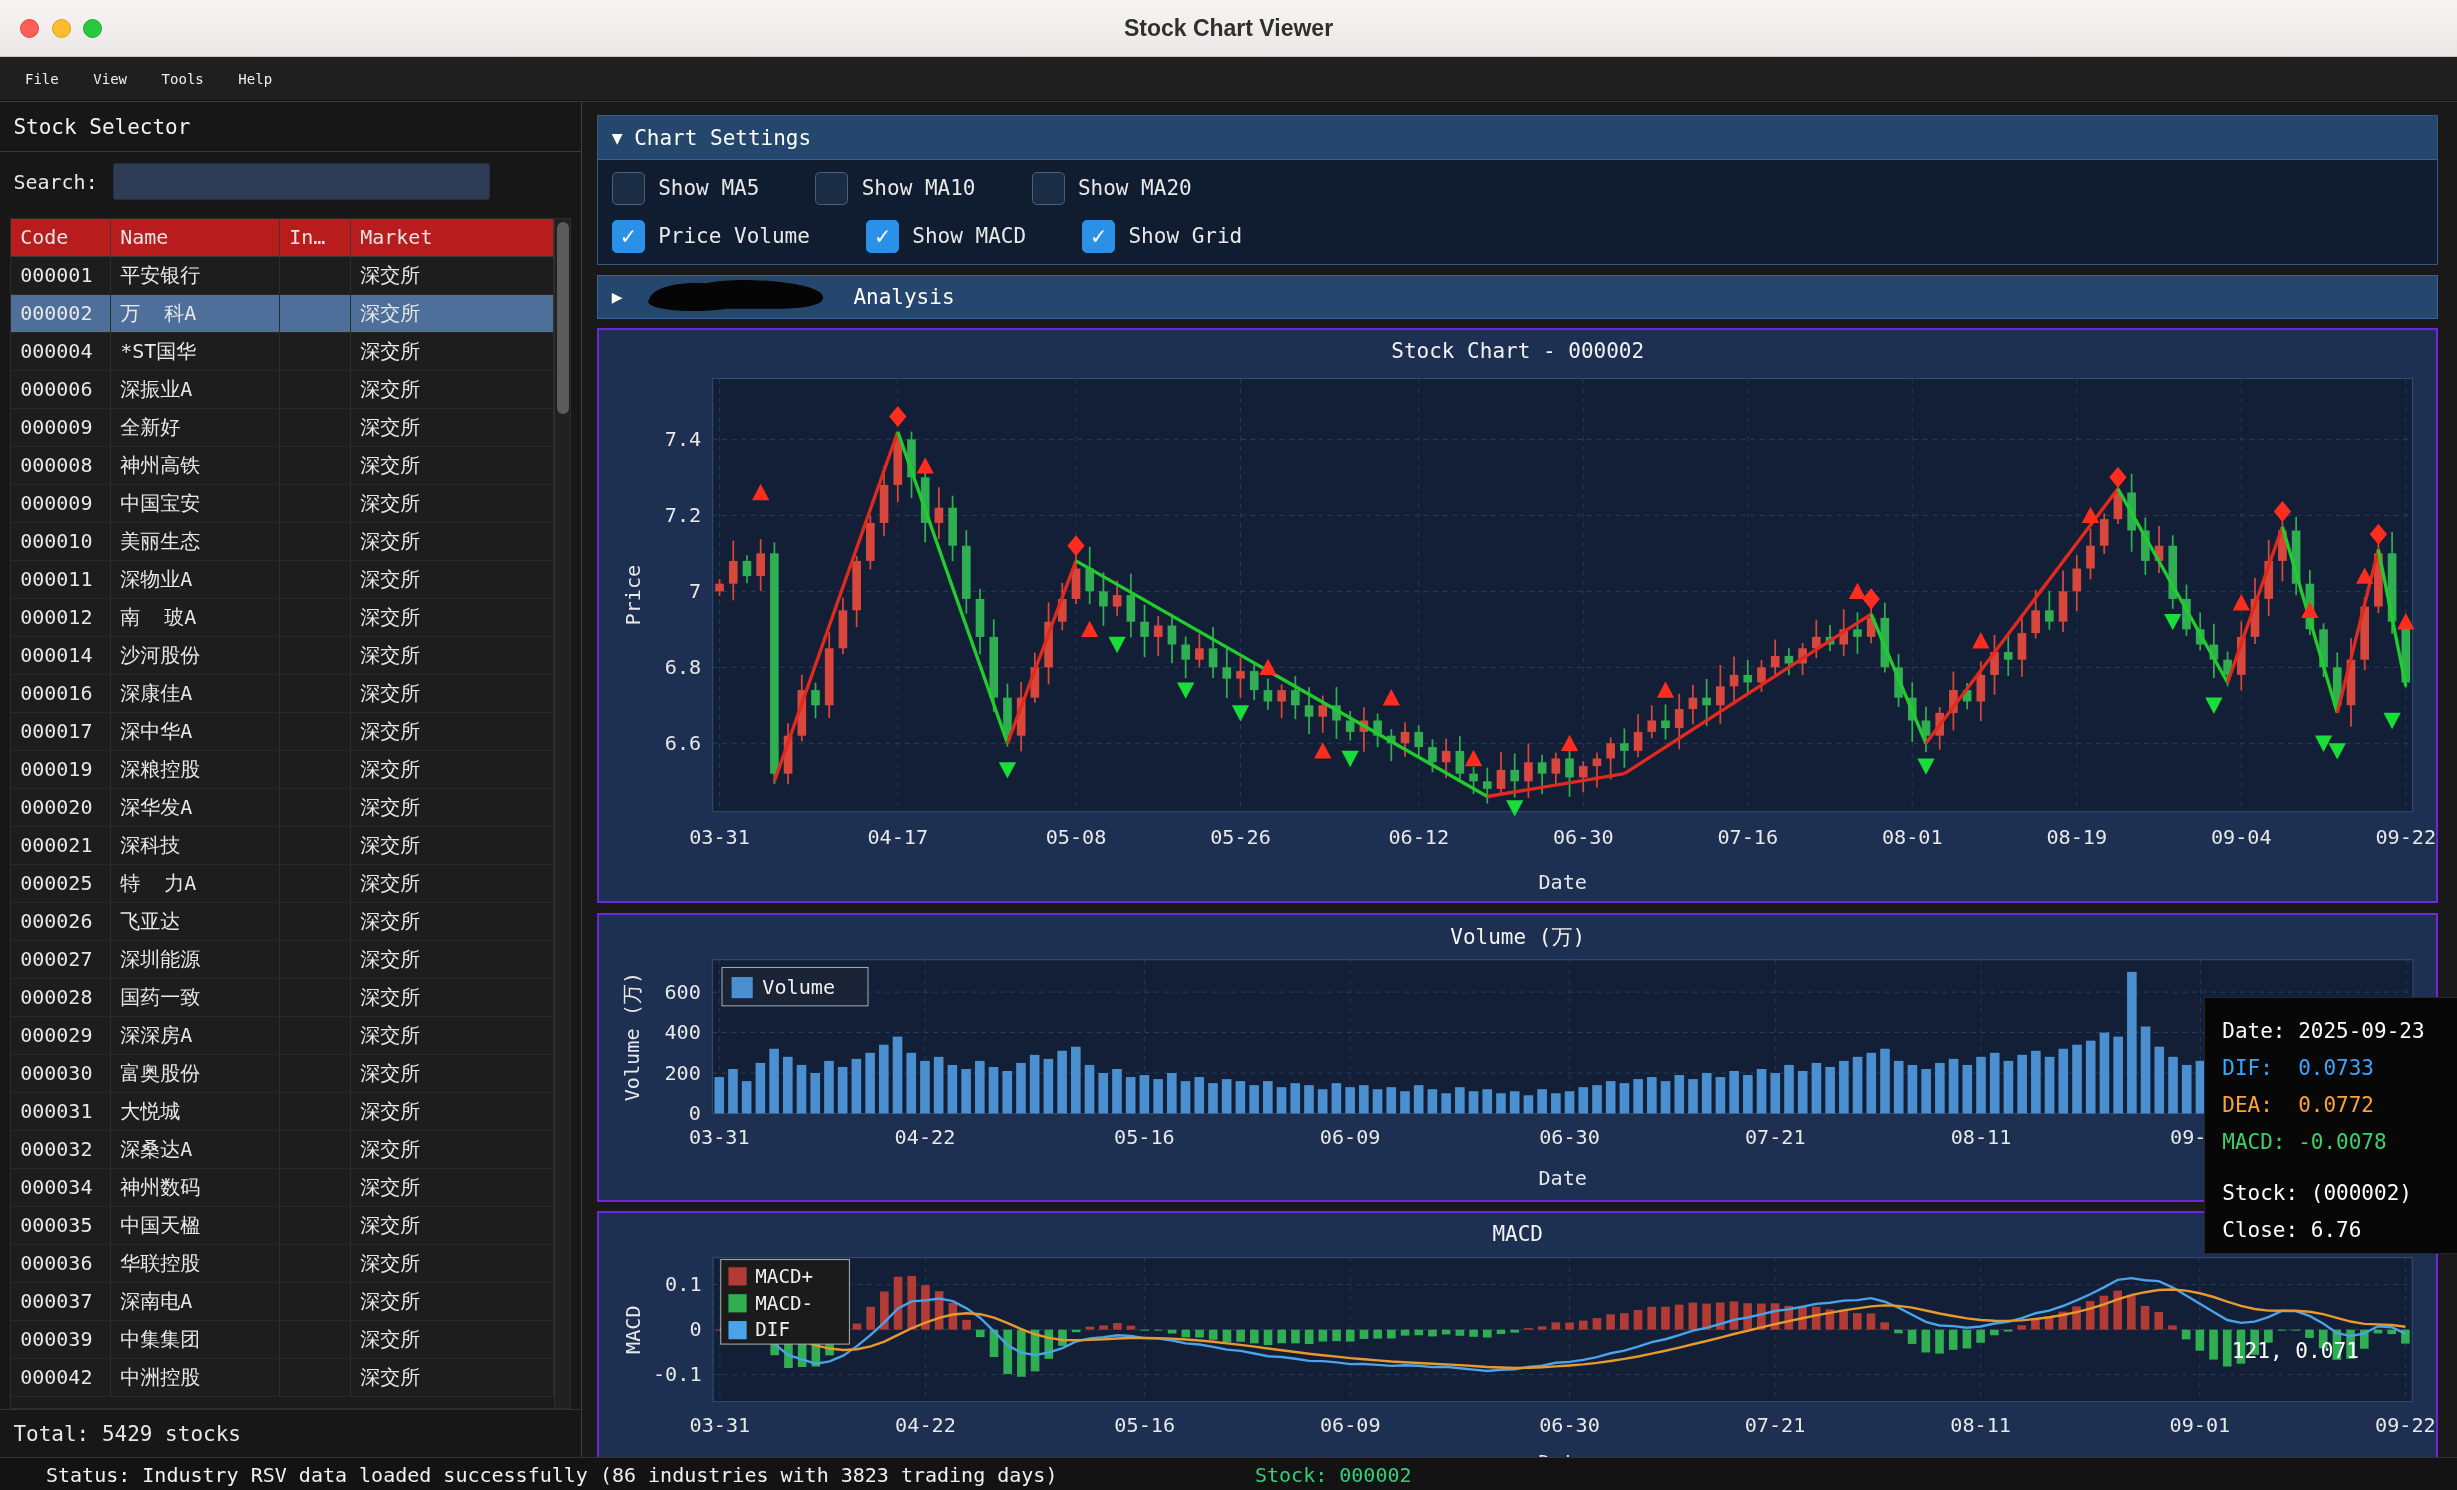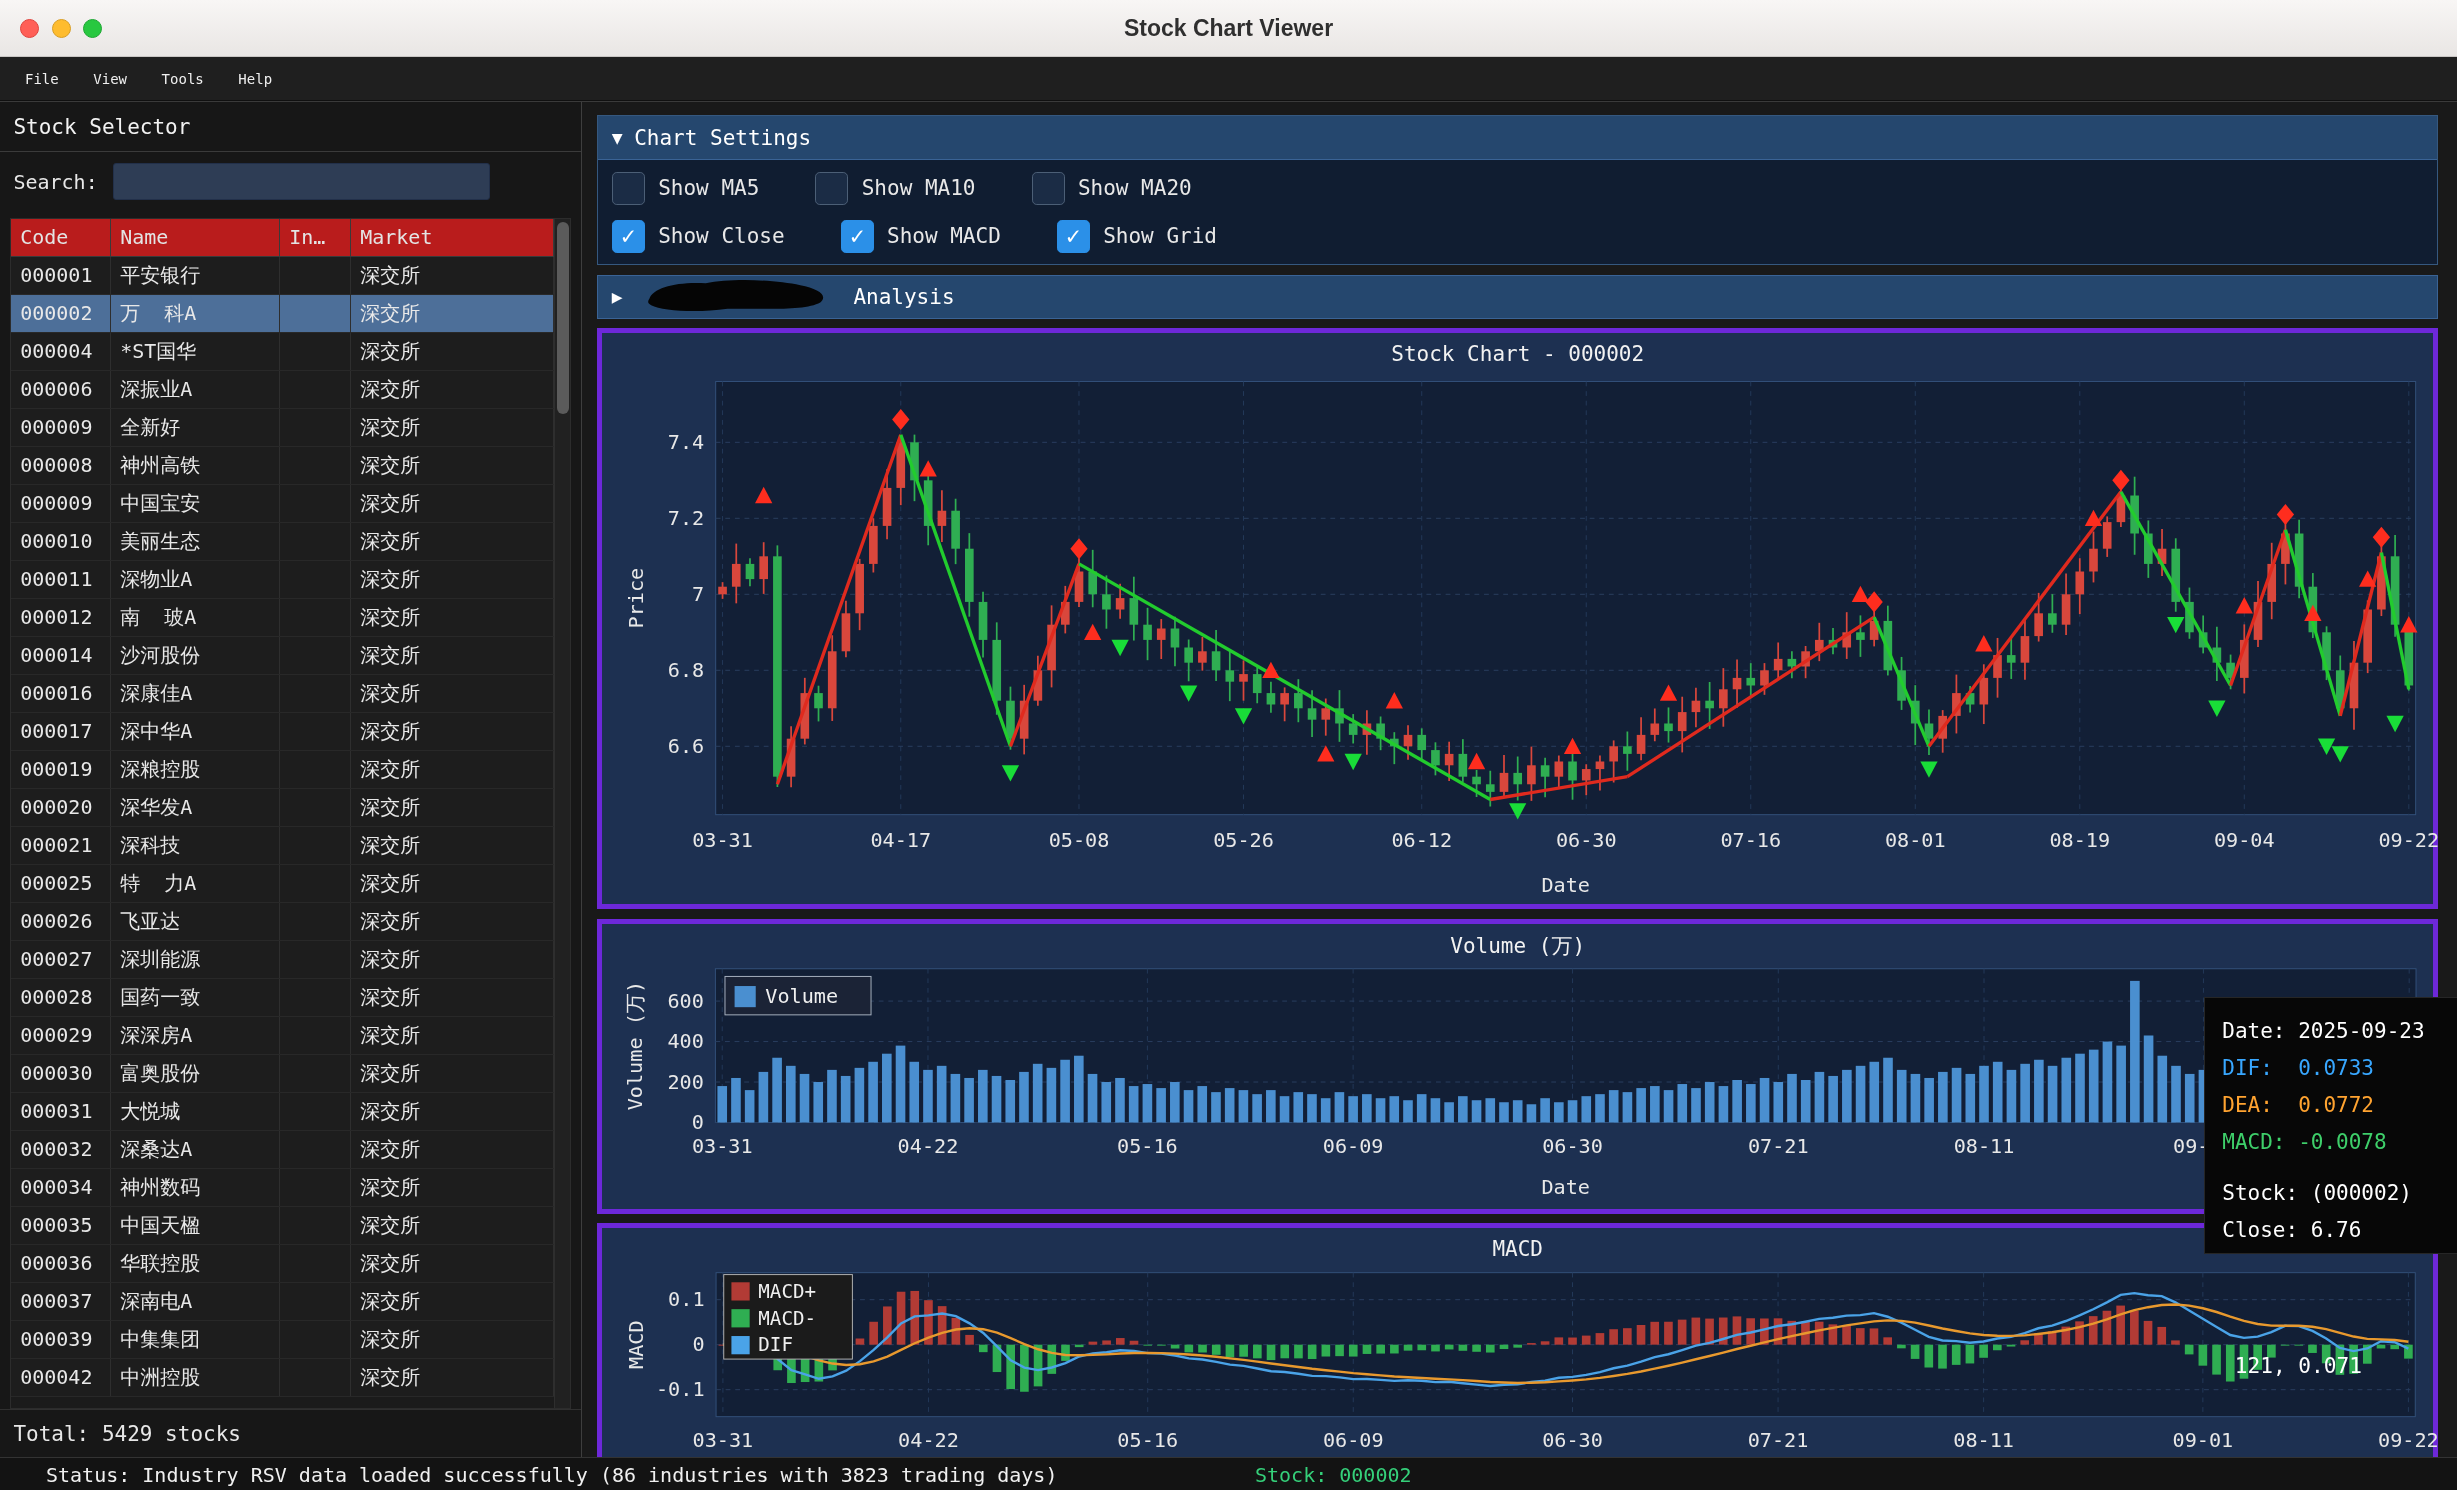--- a/index.html
+++ b/index.html
@@ -48,21 +48,21 @@
   .group .group-header { border:none; border-bottom:1px solid #3a6395; }
   .collapse { font-size:18px; }
   .settings-body { padding:3.8px 0 3.8px 1.9px;border-radius:18px; }
   .cb-row { height:48px; display:flex; align-items:center; padding-left:11.5px; }
   .cb-item { display:flex; align-items:center; margin-right:56px; cursor:default; }
   .cb-box { width:33px; height:33px; border-radius:4.8px; background:#1b2c45; border:1.9px solid #4c5f76; margin-right:13.4px; color:#fff; font-size:24px; font-weight:bold; text-align:center; line-height:30px; }
   .cb-box.checked { background:#2b90e8; border-color:#2b90e8; }
   .cb-label { font-size:21px; }
   .analysis-header { margin-top:9.6px; }
   .settings-group { margin-top:0; }
-  .chart-group { margin-top:9.6px; border:5px solid #6d28d9; background:#1d3051; flex:none; }
+  .chart-group { margin-top:9.6px; border:2px solid #6d28d9; background:#1d3051; flex:none; }
   .chart-title { height:37px; text-align:center; font-size:21px; padding-top:8.6px; color:#f2f2f2; }
   .chart-svg { display:block; }
   .scribble { width:204px; height:40px; margin:0 1.9px; }
   svg text { font-family:"DejaVu Sans Mono", monospace; }
 
   
   .statusbar { height:35px; background:#131313; border-top:1px solid #333; position:relative; font-size:20px; }
   .status-text { position:absolute; left:46px; top:4.8px; color:#f0f0f0; }
   .stock-text { position:absolute; left:1255px; top:4.8px; color:#35d07a; }
 
@@ -314,21 +314,21 @@
                 <span class="cb-label">Show MA10</span>
               </span>
               <span class="cb-item">
                 <span class="cb-box"></span>
                 <span class="cb-label">Show MA20</span>
               </span>
             </div>
             <div class="cb-row">
               <span class="cb-item">
                 <span class="cb-box checked">✓</span>
-                <span class="cb-label">Show Close</span>
+                <span class="cb-label">Price Volume</span>
               </span>
               <span class="cb-item">
                 <span class="cb-box checked">✓</span>
                 <span class="cb-label">Show MACD</span>
               </span>
               <span class="cb-item">
                 <span class="cb-box checked">✓</span>
                 <span class="cb-label">Show Grid</span>
               </span>
             </div>

